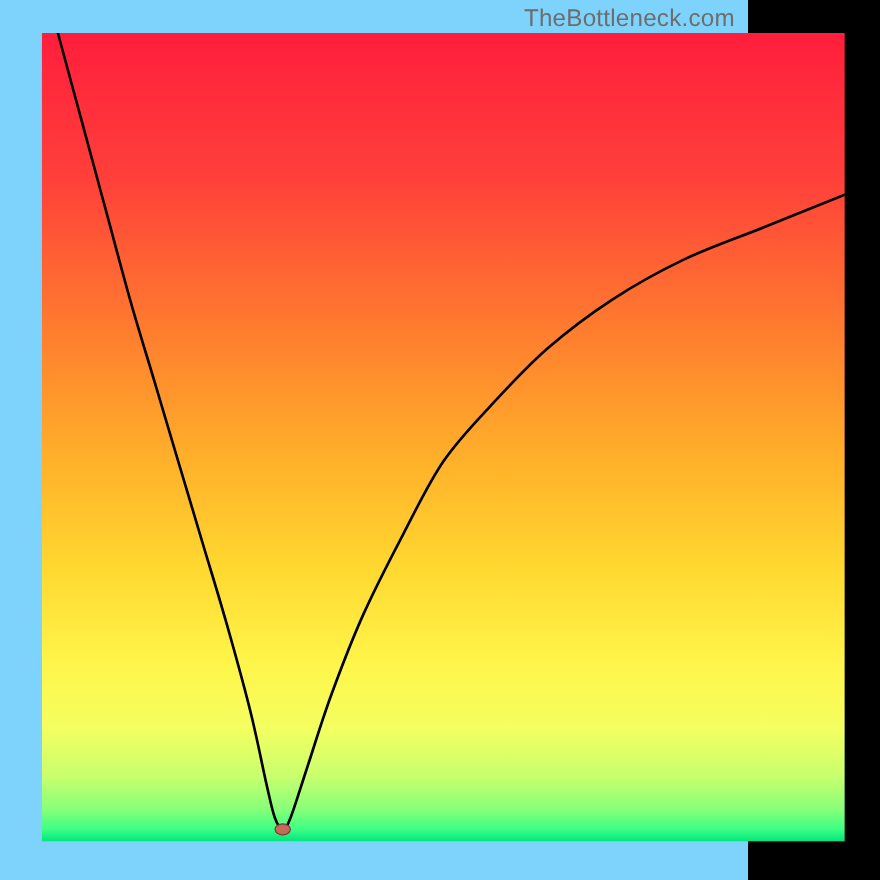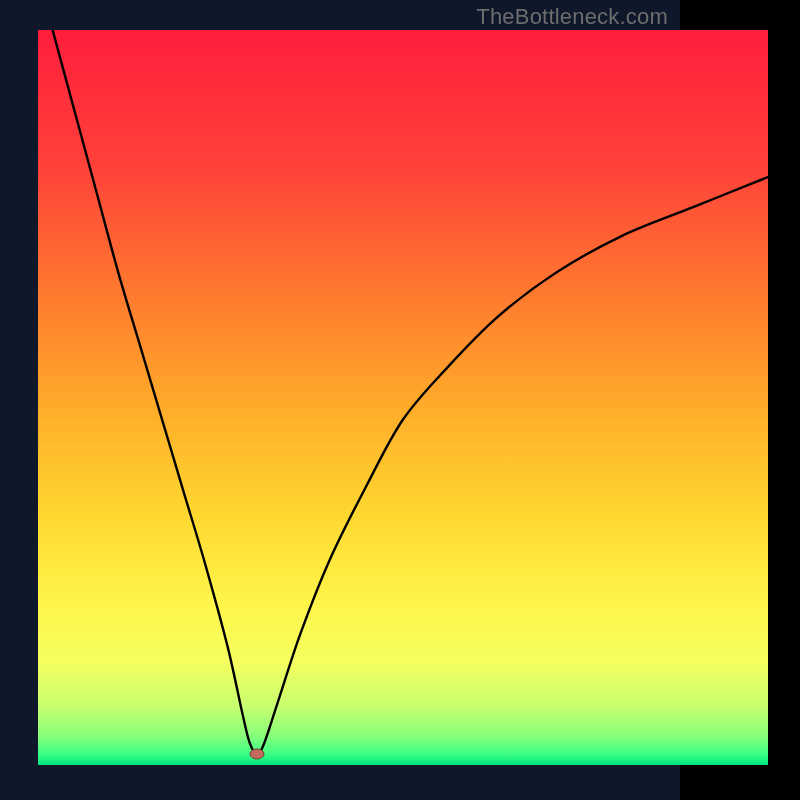--- a/index.html
+++ b/index.html
@@ -8,21 +8,21 @@
     width: 800px;
     height: 800px;
     background: #000;
     overflow: hidden;
     font-family: Arial, Helvetica, sans-serif;
   }
   .stage {
     position: relative;
     width: 680px;
     height: 800px;
-    background: #0f172a;
+    background: #7dd3fc;
   }
   .plot {
     position: absolute;
     left: 38px;
     top: 30px;
     width: 730px;
     height: 735px;
   }
   .watermark {
     position: absolute;

